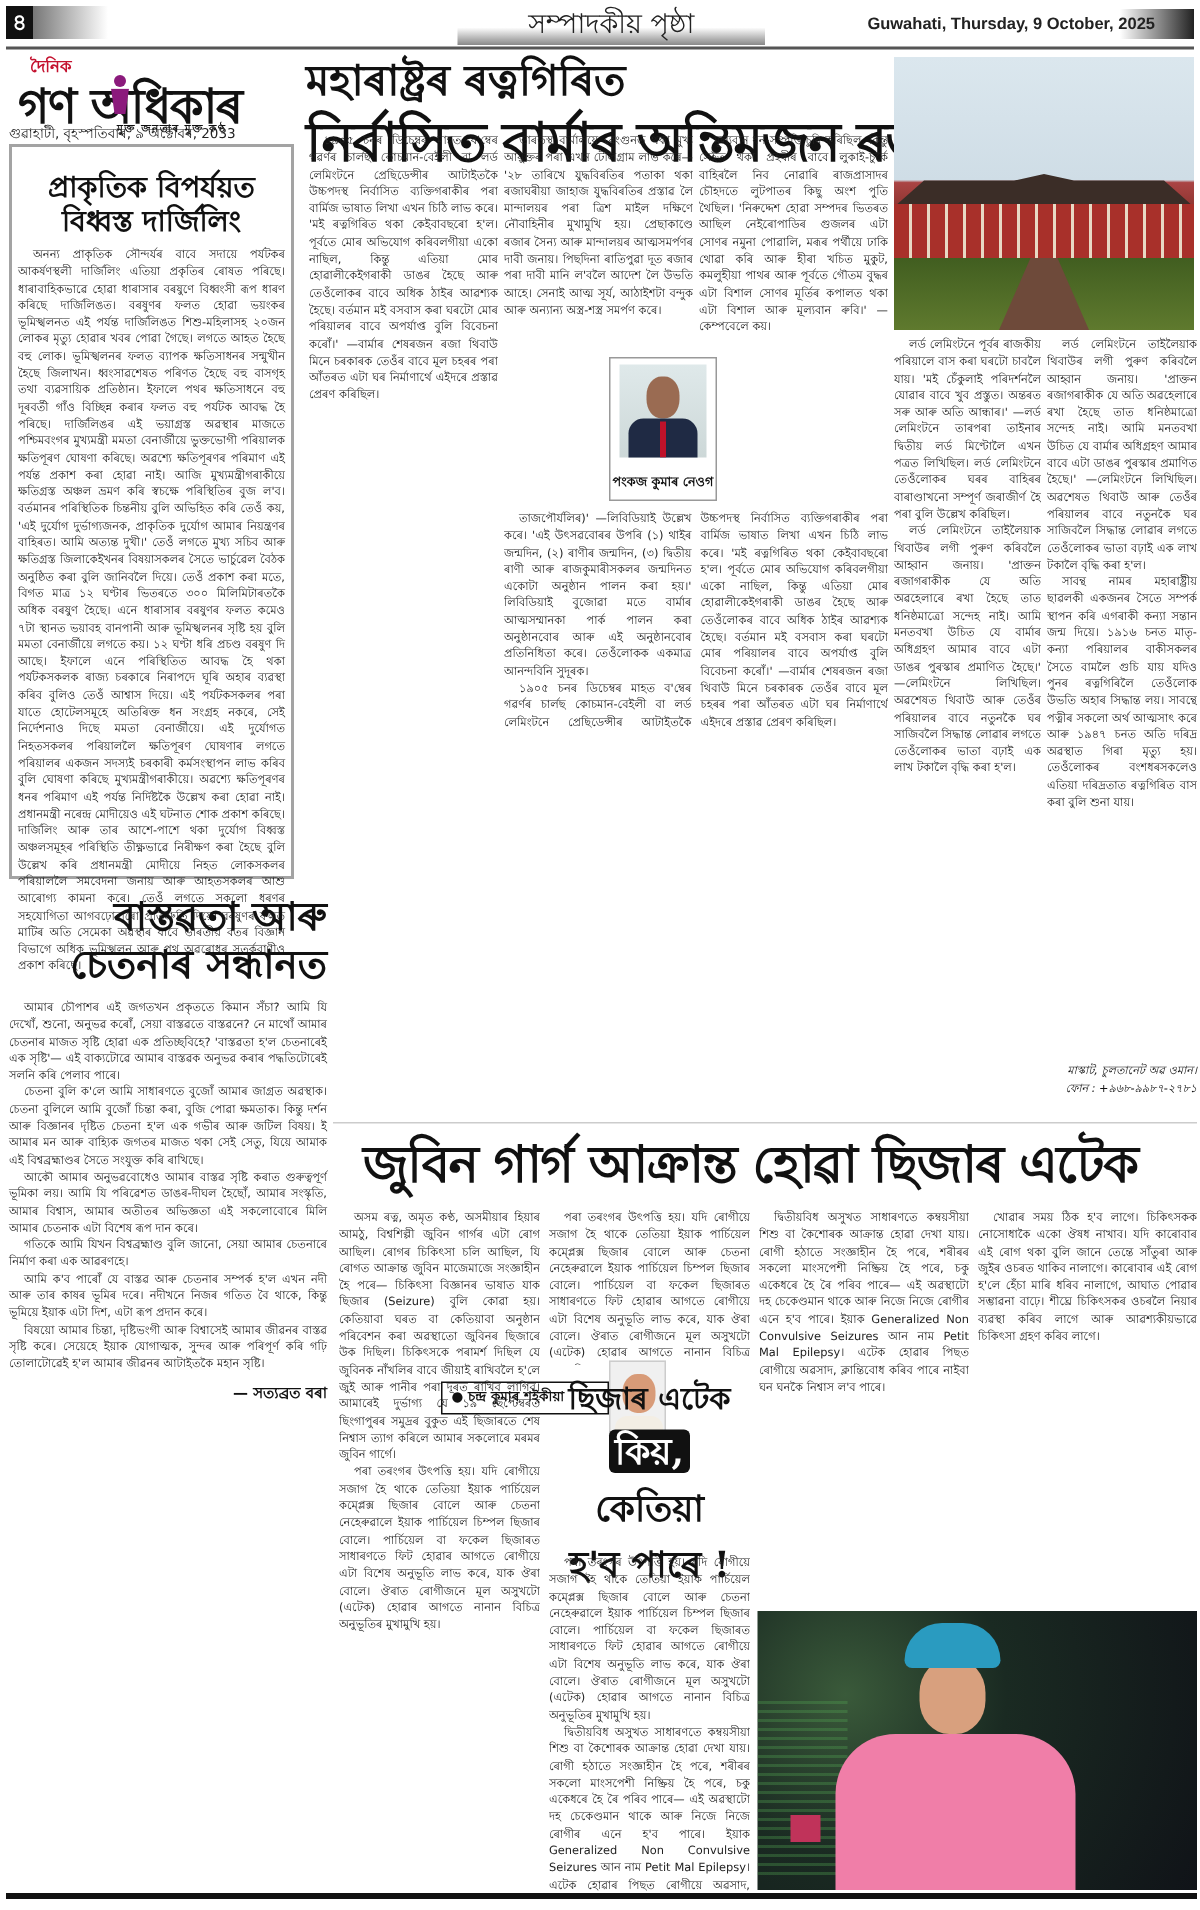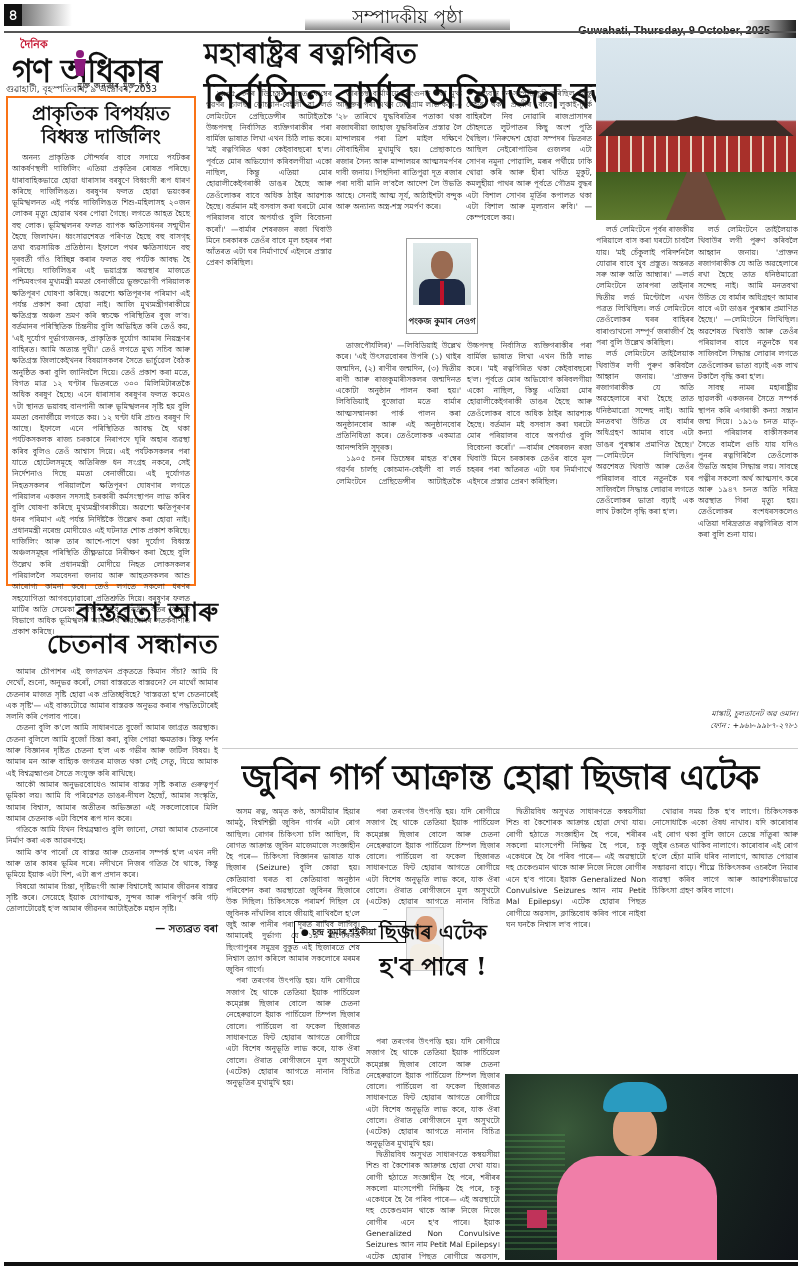--- a/index.html
+++ b/index.html
@@ -4,35 +4,35 @@
 <style>
   * { box-sizing: border-box; margin: 0; padding: 0; }
   html, body { width: 800px; height: 1273px; background: #fff; overflow: hidden; }
   body { font-family: "DejaVu Serif", serif; color: #111; position: relative; }
 
   
   .topbar { position: absolute; left: 0; top: 0; width: 800px; height: 32px; }
   .page-num { position: absolute; left: 4px; top: 4px; width: 18px; height: 22px; background: #111; color: #fff; font-family: "DejaVu Sans", sans-serif; font-size: 15px; font-weight: bold; text-align: center; line-height: 22px; }
   .page-num-fade { position: absolute; left: 22px; top: 4px; width: 50px; height: 22px; background: linear-gradient(to right, #777, #fff); }
   .section-title { position: absolute; left: 305px; top: 4px; width: 205px; height: 26px; background: linear-gradient(to bottom, #fff 0%, #fff 55%, #888 100%); font-size: 18px; text-align: center; line-height: 26px; color: #222; }
-  .dateline-en { position: absolute; right: 4px; top: 6px; height: 20px; padding: 0 26px 0 6px; font-family: "Liberation Sans", sans-serif; font-size: 11px; font-weight: bold; line-height: 20px; background: linear-gradient(to right, #fff 0%, #fff 78%, #222 100%); color: #222; margin-top: 14px; }
+  .dateline-en { position: absolute; right: 4px; top: 6px; height: 20px; padding: 0 26px 0 6px; font-family: "Liberation Sans", sans-serif; font-size: 11px; font-weight: bold; line-height: 20px; background: linear-gradient(to right, #fff 0%, #fff 78%, #222 100%); color: #222; }
   .top-rule { position: absolute; left: 4px; top: 31px; width: 792px; height: 2px; background: #555; }
 
   
   .logo { position: absolute; left: 8px; top: 36px; width: 190px; height: 58px; }
   .logo-small { position: absolute; left: 12px; top: 0; color: #c4122f; font-size: 11px; font-weight: bold; }
   .logo-main { position: absolute; left: 4px; top: 10px; font-size: 32px; font-weight: bold; color: #111; letter-spacing: -1px; }
   .logo-figure { position: absolute; left: 64px; top: 14px; width: 16px; height: 26px; }
   .logo-figure .head { position: absolute; left: 4px; top: 0; width: 8px; height: 8px; border-radius: 50%; background: #8b1a7c; }
   .logo-figure .body { position: absolute; left: 2px; top: 9px; width: 12px; height: 17px; background: #8b1a7c; clip-path: polygon(0 0,100% 0,80% 100%,20% 100%); }
   .logo-tag { position: absolute; left: 70px; top: 44px; font-size: 7px; color: #111; font-weight: bold; letter-spacing: 1px; }
   .logo-date { position: absolute; left: 6px; top: 82px; font-size: 9px; color: #222; font-family: "DejaVu Sans", sans-serif; }
 
   
-  .left-box { position: absolute; left: 6px; top: 96px; width: 190px; height: 490px; border: 2px solid #f97316; padding: 4px 4px; }
+  .left-box { position: absolute; left: 6px; top: 96px; width: 190px; height: 490px; border: 2px solid #a3a3a3; padding: 16px 4px; }
   .left-box h2 { font-size: 19px; line-height: 23px; text-align: center; font-weight: bold; margin-bottom: 4px; }
   .body-text { font-size: 7.6px; line-height: 11.3px; text-align: justify; color: #222; font-family: "DejaVu Sans", sans-serif; }
   .body-text p { text-indent: 10px; }
 
   
   .left-lower { position: absolute; left: 6px; top: 596px; width: 212px; height: 560px; }
   .left-lower h2 { font-size: 26px; line-height: 32px; text-align: right; font-weight: bold; margin-bottom: 6px; }
   .left-lower .signature { text-align: right; font-weight: bold; font-size: 10px; margin-top: 6px; font-family: "DejaVu Sans", sans-serif; }
 
   
@@ -187,20 +187,21 @@
 <div class="z-byline">
   <div class="box">● <span>চন্দ্ৰ কুমাৰ শইকীয়া</span></div>
   <div class="z-photo">
       <div class="face"></div>
       <div class="shirt"></div>
     </div>
 </div>
 
 <div class="sub-head">
   <div class="s1">ছিজাৰ এটেক</div>
+  <div class="s2"><span class="inv">কিয়,</span><span> কেতিয়া</span></div>
   <div class="s3">হ'ব পাৰে !</div>
 </div>
 
 <div class="z-col body-text" style="left:366px; top:1036px; width:134px; height:226px; overflow:hidden;">
   <p>পৰা তৰংগৰ উৎপত্তি হয়। যদি ৰোগীয়ে সজাগ হৈ থাকে তেতিয়া ইয়াক পাৰ্চিয়েল কম্প্লেক্স ছিজাৰ বোলে আৰু চেতনা নেহেৰুৱালে ইয়াক পাৰ্চিয়েল চিম্পল ছিজাৰ বোলে। পাৰ্চিয়েল বা ফকেল ছিজাৰত সাধাৰণতে ফিট হোৱাৰ আগতে ৰোগীয়ে এটা বিশেষ অনুভূতি লাভ কৰে, যাক ঔৰা বোলে। ঔৰাত ৰোগীজনে মূল অসুখটো (এটেক) হোৱাৰ আগতে নানান বিচিত্ৰ অনুভূতিৰ মুখামুখি হয়।</p>
   <p>দ্বিতীয়বিধ অসুখত সাধাৰণতে কম্বয়সীয়া শিশু বা কৈশোৰক আক্ৰান্ত হোৱা দেখা যায়। ৰোগী হঠাতে সংজ্ঞাহীন হৈ পৰে, শৰীৰৰ সকলো মাংসপেশী নিষ্ক্ৰিয় হৈ পৰে, চকু একেধৰে হৈ ৰৈ পৰিব পাৰে— এই অৱস্থাটো দহ চেকেণ্ডমান থাকে আৰু নিজে নিজে ৰোগীৰ এনে হ'ব পাৰে। ইয়াক Generalized Non Convulsive Seizures আন নাম Petit Mal Epilepsy। এটেক হোৱাৰ পিছত ৰোগীয়ে অৱসাদ, ক্লান্তিবোধ কৰিব পাৰে নাইবা ঘন ঘনকৈ নিশ্বাস ল'ব পাৰে।</p>
 </div>
 <div class="z-col body-text" style="left:506px; top:806px; width:140px; height:264px; overflow:hidden;">
   <p>দ্বিতীয়বিধ অসুখত সাধাৰণতে কম্বয়সীয়া শিশু বা কৈশোৰক আক্ৰান্ত হোৱা দেখা যায়। ৰোগী হঠাতে সংজ্ঞাহীন হৈ পৰে, শৰীৰৰ সকলো মাংসপেশী নিষ্ক্ৰিয় হৈ পৰে, চকু একেধৰে হৈ ৰৈ পৰিব পাৰে— এই অৱস্থাটো দহ চেকেণ্ডমান থাকে আৰু নিজে নিজে ৰোগীৰ এনে হ'ব পাৰে। ইয়াক Generalized Non Convulsive Seizures আন নাম Petit Mal Epilepsy। এটেক হোৱাৰ পিছত ৰোগীয়ে অৱসাদ, ক্লান্তিবোধ কৰিব পাৰে নাইবা ঘন ঘনকৈ নিশ্বাস ল'ব পাৰে।</p>
 </div>

